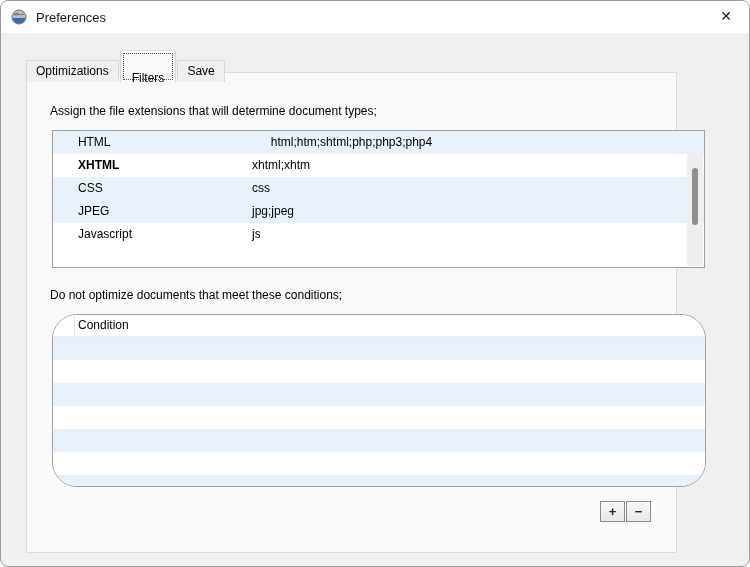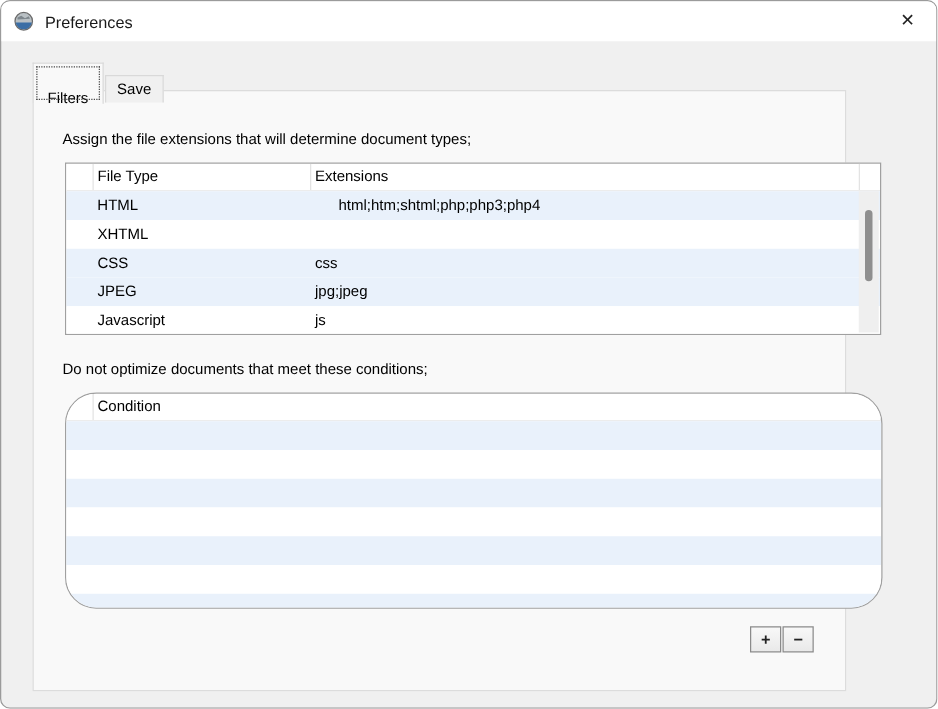--- a/index.html
+++ b/index.html
@@ -57,46 +57,43 @@
         <circle cx="8" cy="8" r="7" fill="#b9c0c4" stroke="#6b6b6b" stroke-width="1"></circle>
         <path d="M1.5 9 A 6.6 6.6 0 0 0 14.5 9 Z" fill="#3b6ea5"></path>
         <path d="M3 5 L6 3.5 L9 5.5 L12 4 L13 6 L3 6.5 Z" fill="#7d868c"></path>
       </svg>
     </span>
     <span class="title">Preferences</span>
     <button class="close-btn">✕</button>
   </div>
 
   <div class="tabs">
+    <div class="tab">Optimizations</div>
     <div class="tab active">Filters</div>
     <div class="tab">Save</div>
   </div>
 
   <div class="panel">
 
     <div class="section-label first">Assign the file extensions that will determine document types;</div>
 
     <div class="table table1">
       <div class="vscroll">
         <div class="vthumb"></div>
       </div>
-    <div class="thead">
-          <div class="th sel" style="width: 22px;"></div>
-          <div class="th" style="width: 174px;">File Type</div>
-          <div class="th" style="width: 439px;">Extensions</div>
-        </div>
         <div class="tbody">
           <div class="trow alt">
             <div class="td sel" style="width: 22px;"></div>
             <div class="td" style="width: 174px;">HTML</div>
             <div class="td" style="width: 439px; margin-left: 20px;">html;htm;shtml;php;php3;php4</div>
           </div>
           <div class="trow">
             <div class="td sel" style="width: 22px;"></div>
-            <div class="td" style="width: 174px;">XHTML</div>
+            <div class="td" style="width: 174px; font-weight: bold;">XHTML</div>
+            <div class="td" style="width: 439px;">xhtml;xhtm</div>
           </div>
           <div class="trow alt">
             <div class="td sel" style="width: 22px;"></div>
             <div class="td" style="width: 174px;">CSS</div>
             <div class="td" style="width: 439px;">css</div>
           </div>
           <div class="trow alt">
             <div class="td sel" style="width: 22px;"></div>
             <div class="td" style="width: 174px;">JPEG</div>
             <div class="td" style="width: 439px;">jpg;jpeg</div>

